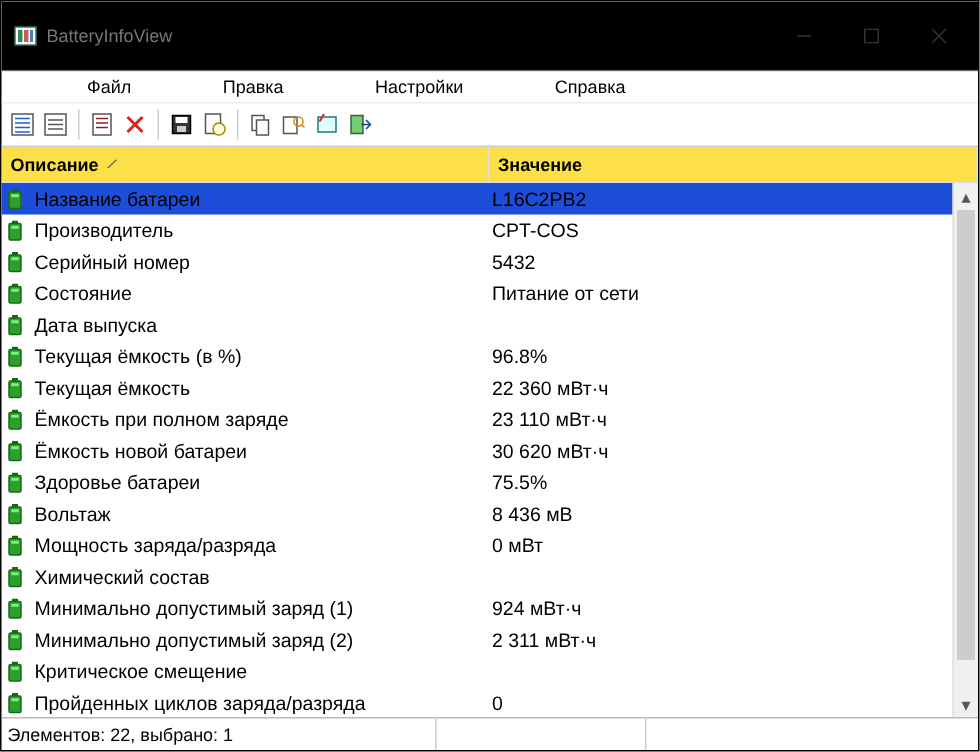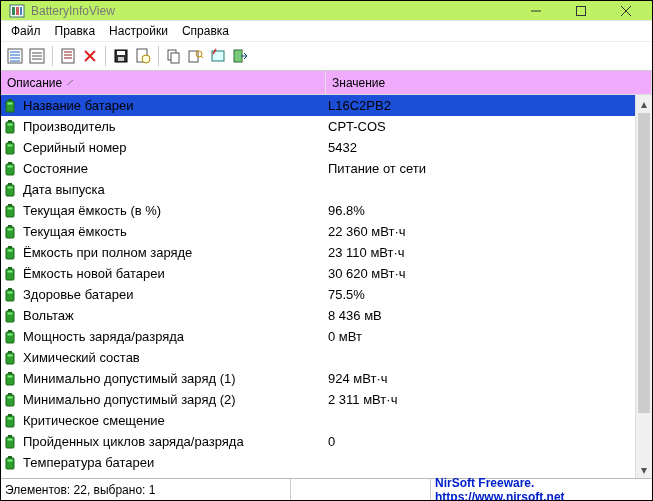--- a/index.html
+++ b/index.html
@@ -8,59 +8,60 @@
   font-size: 12px;
   background: #fff;
   width: 653px;
   height: 501px;
   overflow: hidden;
   border: 1px solid #000;
   display: flex;
   flex-direction: column;
 }
 .titlebar {
-  height: 20px;
-  background: #bef264;
+  height: 47px;
+  background: #000000;
   display: flex;
   align-items: center;
   padding: 0 4px 0 8px;
   border-bottom: 1px solid #e5e5e5;
   justify-content: flex-end;
 }
 .titlebar .app-icon { width: 16px; height: 16px; margin-right: 6px; }
 .titlebar .title { color: #777; font-size: 12px; flex: 1; }
 .win-btn { width: 45px; height: 28px; display: flex; align-items: center; justify-content: center; color: #555; }
 .win-btn svg { width: 10px; height: 10px; stroke: #333; fill: none; stroke-width: 1; }
 .menubar {
   height: 20px;
   display: flex;
   align-items: center;
   gap: 2px;
   padding: 0 4px;
   font-size: 12px;
 }
-.menubar span { padding: 1px 6px; cursor: default; }
+.menubar span { padding: 1px 6px; cursor: default; margin-left: 47px; }
 .toolbar {
   height: 30px;
   border-top: 1px solid #eee;
   border-bottom: 1px solid #ccc;
   display: flex;
   align-items: center;
   padding: 0 4px;
   gap: 2px;
 }
 .tbtn { width: 20px; height: 20px; display: flex; align-items: center; justify-content: center; }
 .tsep { width: 1px; height: 20px; background: #ccc; margin: 0 3px; }
 .headers {
   display: flex;
   height: 24px;
   border-bottom: 1px solid #ddd;
-  background: #f0abfc;
+  background: #fde047;
   font-size: 12px;
   align-items: center;
+  font-weight: bold;
 }
 .hcell {
   padding: 0 6px;
   height: 100%;
   display: flex;
   align-items: center;
   border-right: 1px solid #e0e0e0;
 }
 .hcell.desc { width: 325px; }
 .hcell .sort { font-size: 8px; color: #666; margin-left: 8px; transform: scaleX(1.6); }
@@ -426,14 +427,13 @@
   <div class="scrollbar">
     <div class="arrow">▴</div>
     <div class="thumb"></div>
     <div class="arrow" style="position:absolute;bottom:0;width:100%">▾</div>
   </div>
 </div>
 
 <div class="statusbar">
   <div class="left">Элементов: 22, выбрано: 1</div>
   <div class="mid"></div>
-  <div class="right">NirSoft Freeware. https://www.nirsoft.net</div>
 </div>
 
 </body></html>

